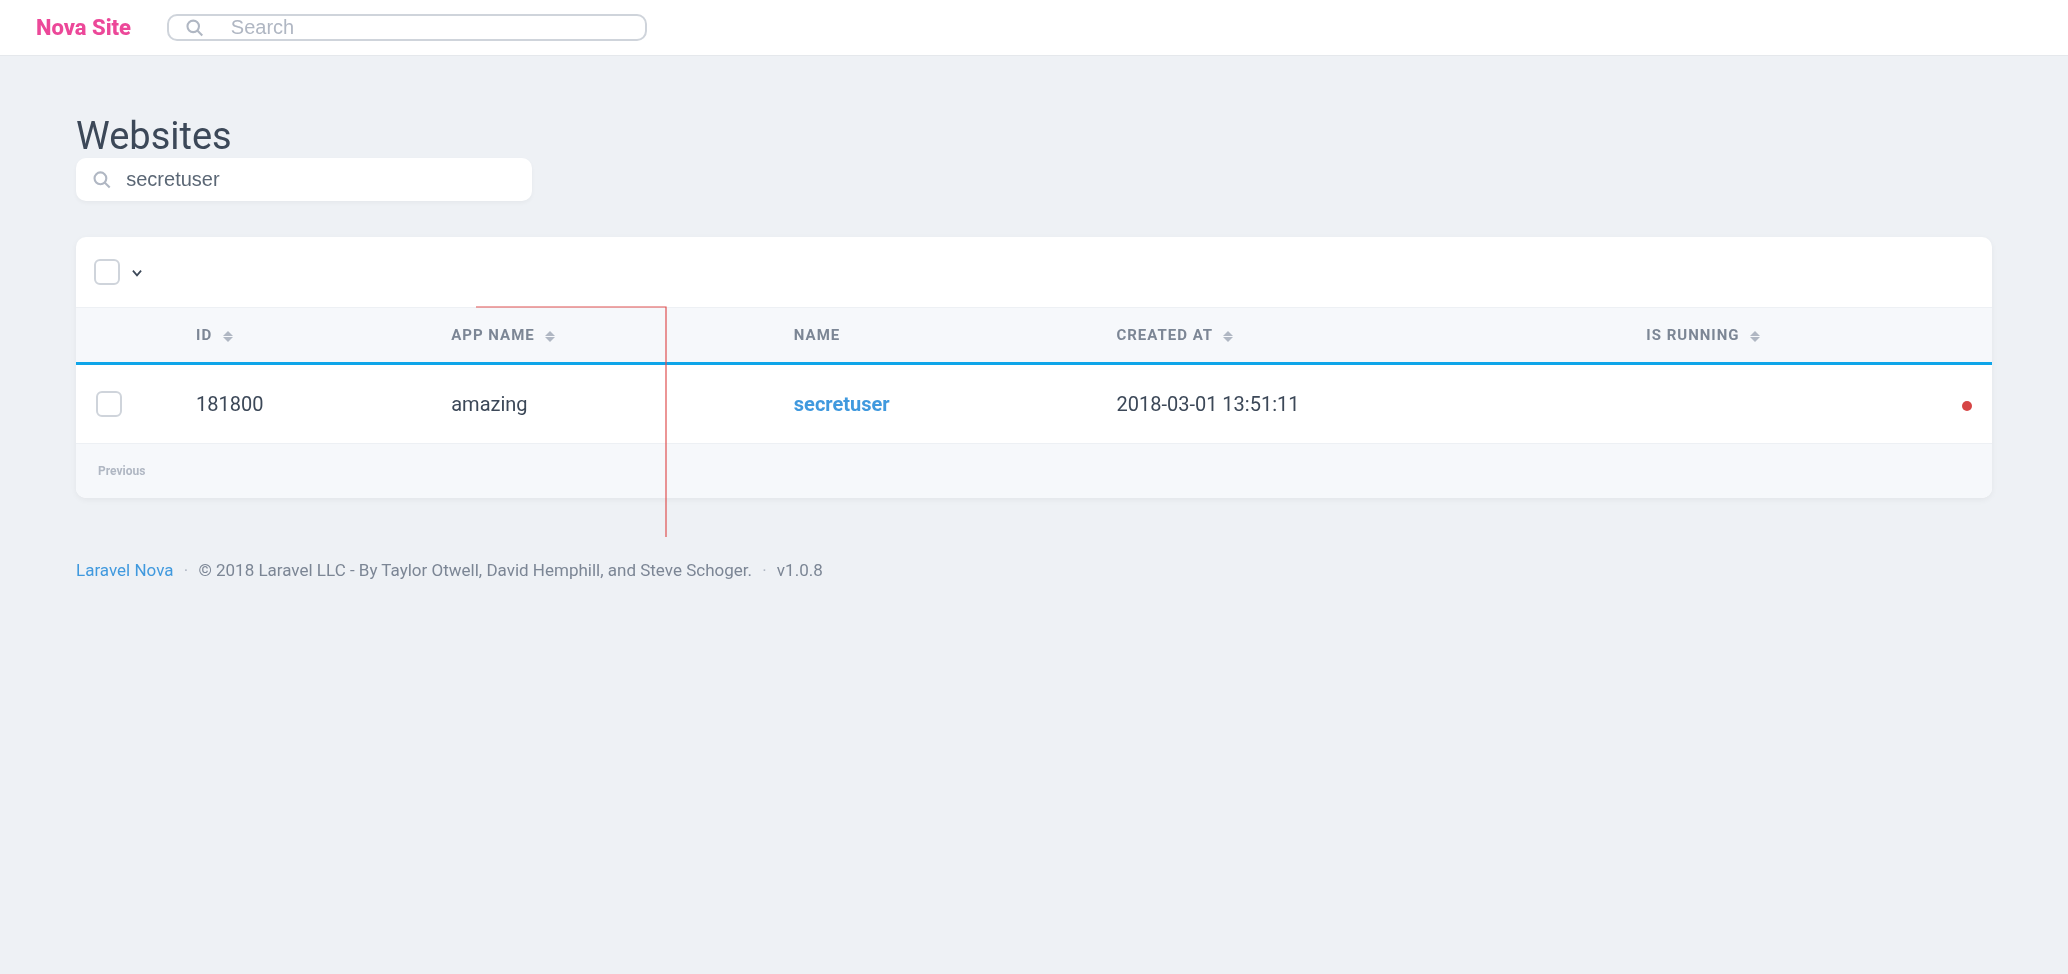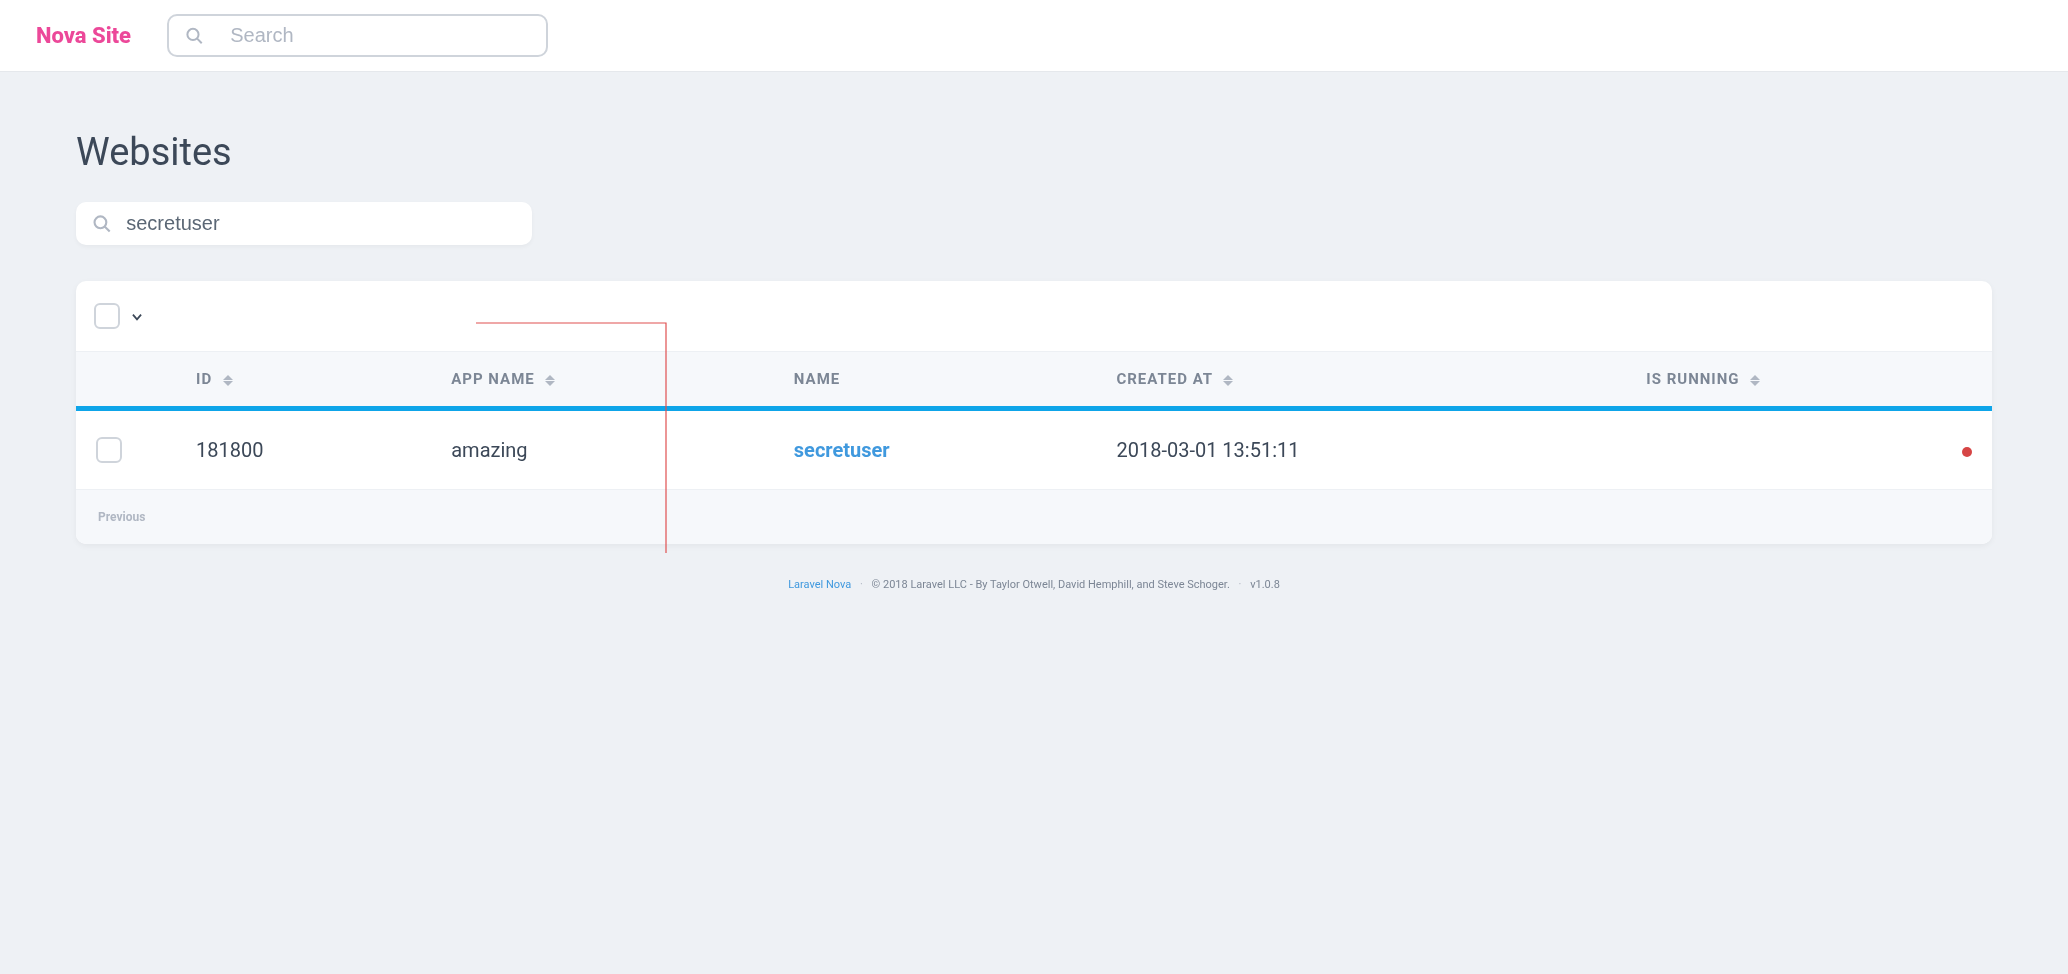--- a/index.html
+++ b/index.html
@@ -19,40 +19,39 @@
     .brand {
       font-weight: 800;
       font-size: 22px;
       color: #ec4899;
     }
     .global-search {
       display: flex;
       align-items: center;
       border: 2px solid #cfd4db;
       border-radius: 10px;
-      padding: 8px 16px;
-      width: 381px;
+      padding: 0 16px;
+      width: 480px;
       gap: 26px;
     }
     .global-search input {
       border: none;
       outline: none;
       font-size: 20px;
       color: #3c4858;
       width: 100%;
       background: transparent;
     }
     .global-search input::placeholder { color: #b0b7c3; }
     .search-svg { width: 22px; height: 22px; stroke: #b0b7c3; stroke-width: 2.5; fill: none; }
     .content { padding: 58px 76px 40px 76px; }
     .page-title {
       font-size: 38px;
       font-weight: 400;
       color: #3c4858;
-      margin-bottom: 28px;
     }
     .resource-search {
       background: #fff;
       border-radius: 10px;
       box-shadow: 0 2px 4px rgba(0,0,0,0.04);
       padding: 10px 16px;
       display: flex;
       align-items: center;
       gap: 14px;
       width: 456px;
@@ -102,21 +101,21 @@
     table { width: 100%; border-collapse: collapse; }
     thead tr { background: #f6f8fb; }
     th {
       text-align: left;
       padding: 18px 20px;
       font-size: 15px;
       font-weight: 700;
       letter-spacing: 1px;
       color: #7c8695;
       border-top: 1px solid #edf0f4;
-      border-bottom: 5px solid #0ea5e9;
+      border-bottom: 3px solid #0ea5e9;
     }
     th.right { text-align: left; }
     .sort-icon {
       display: inline-flex;
       flex-direction: column;
       gap: 1px;
       margin-left: 6px;
       vertical-align: middle;
     }
     .sort-icon span {
@@ -141,24 +140,23 @@
       display: inline-block;
     }
     .card-footer {
       background: #f6f8fb;
       padding: 20px 22px;
       color: #b0b7c3;
       font-size: 12px;
       font-weight: 700;
     }
     .page-footer {
-      text-align: center;
-      margin-top: 34px;
+      margin-top: 62px;
       color: #7c8695;
-      font-size: 11px;
+      font-size: 17px;
     }
     .page-footer .fl { color: #4099de; cursor: pointer; }
     .page-footer .sep { margin: 0 6px; color: #b0b7c3; }
     .col-spacer { width: 100px; }
   </style>
 </head>
 <body>
 
 <div class="topbar">
   <div class="brand">Nova Site</div>

